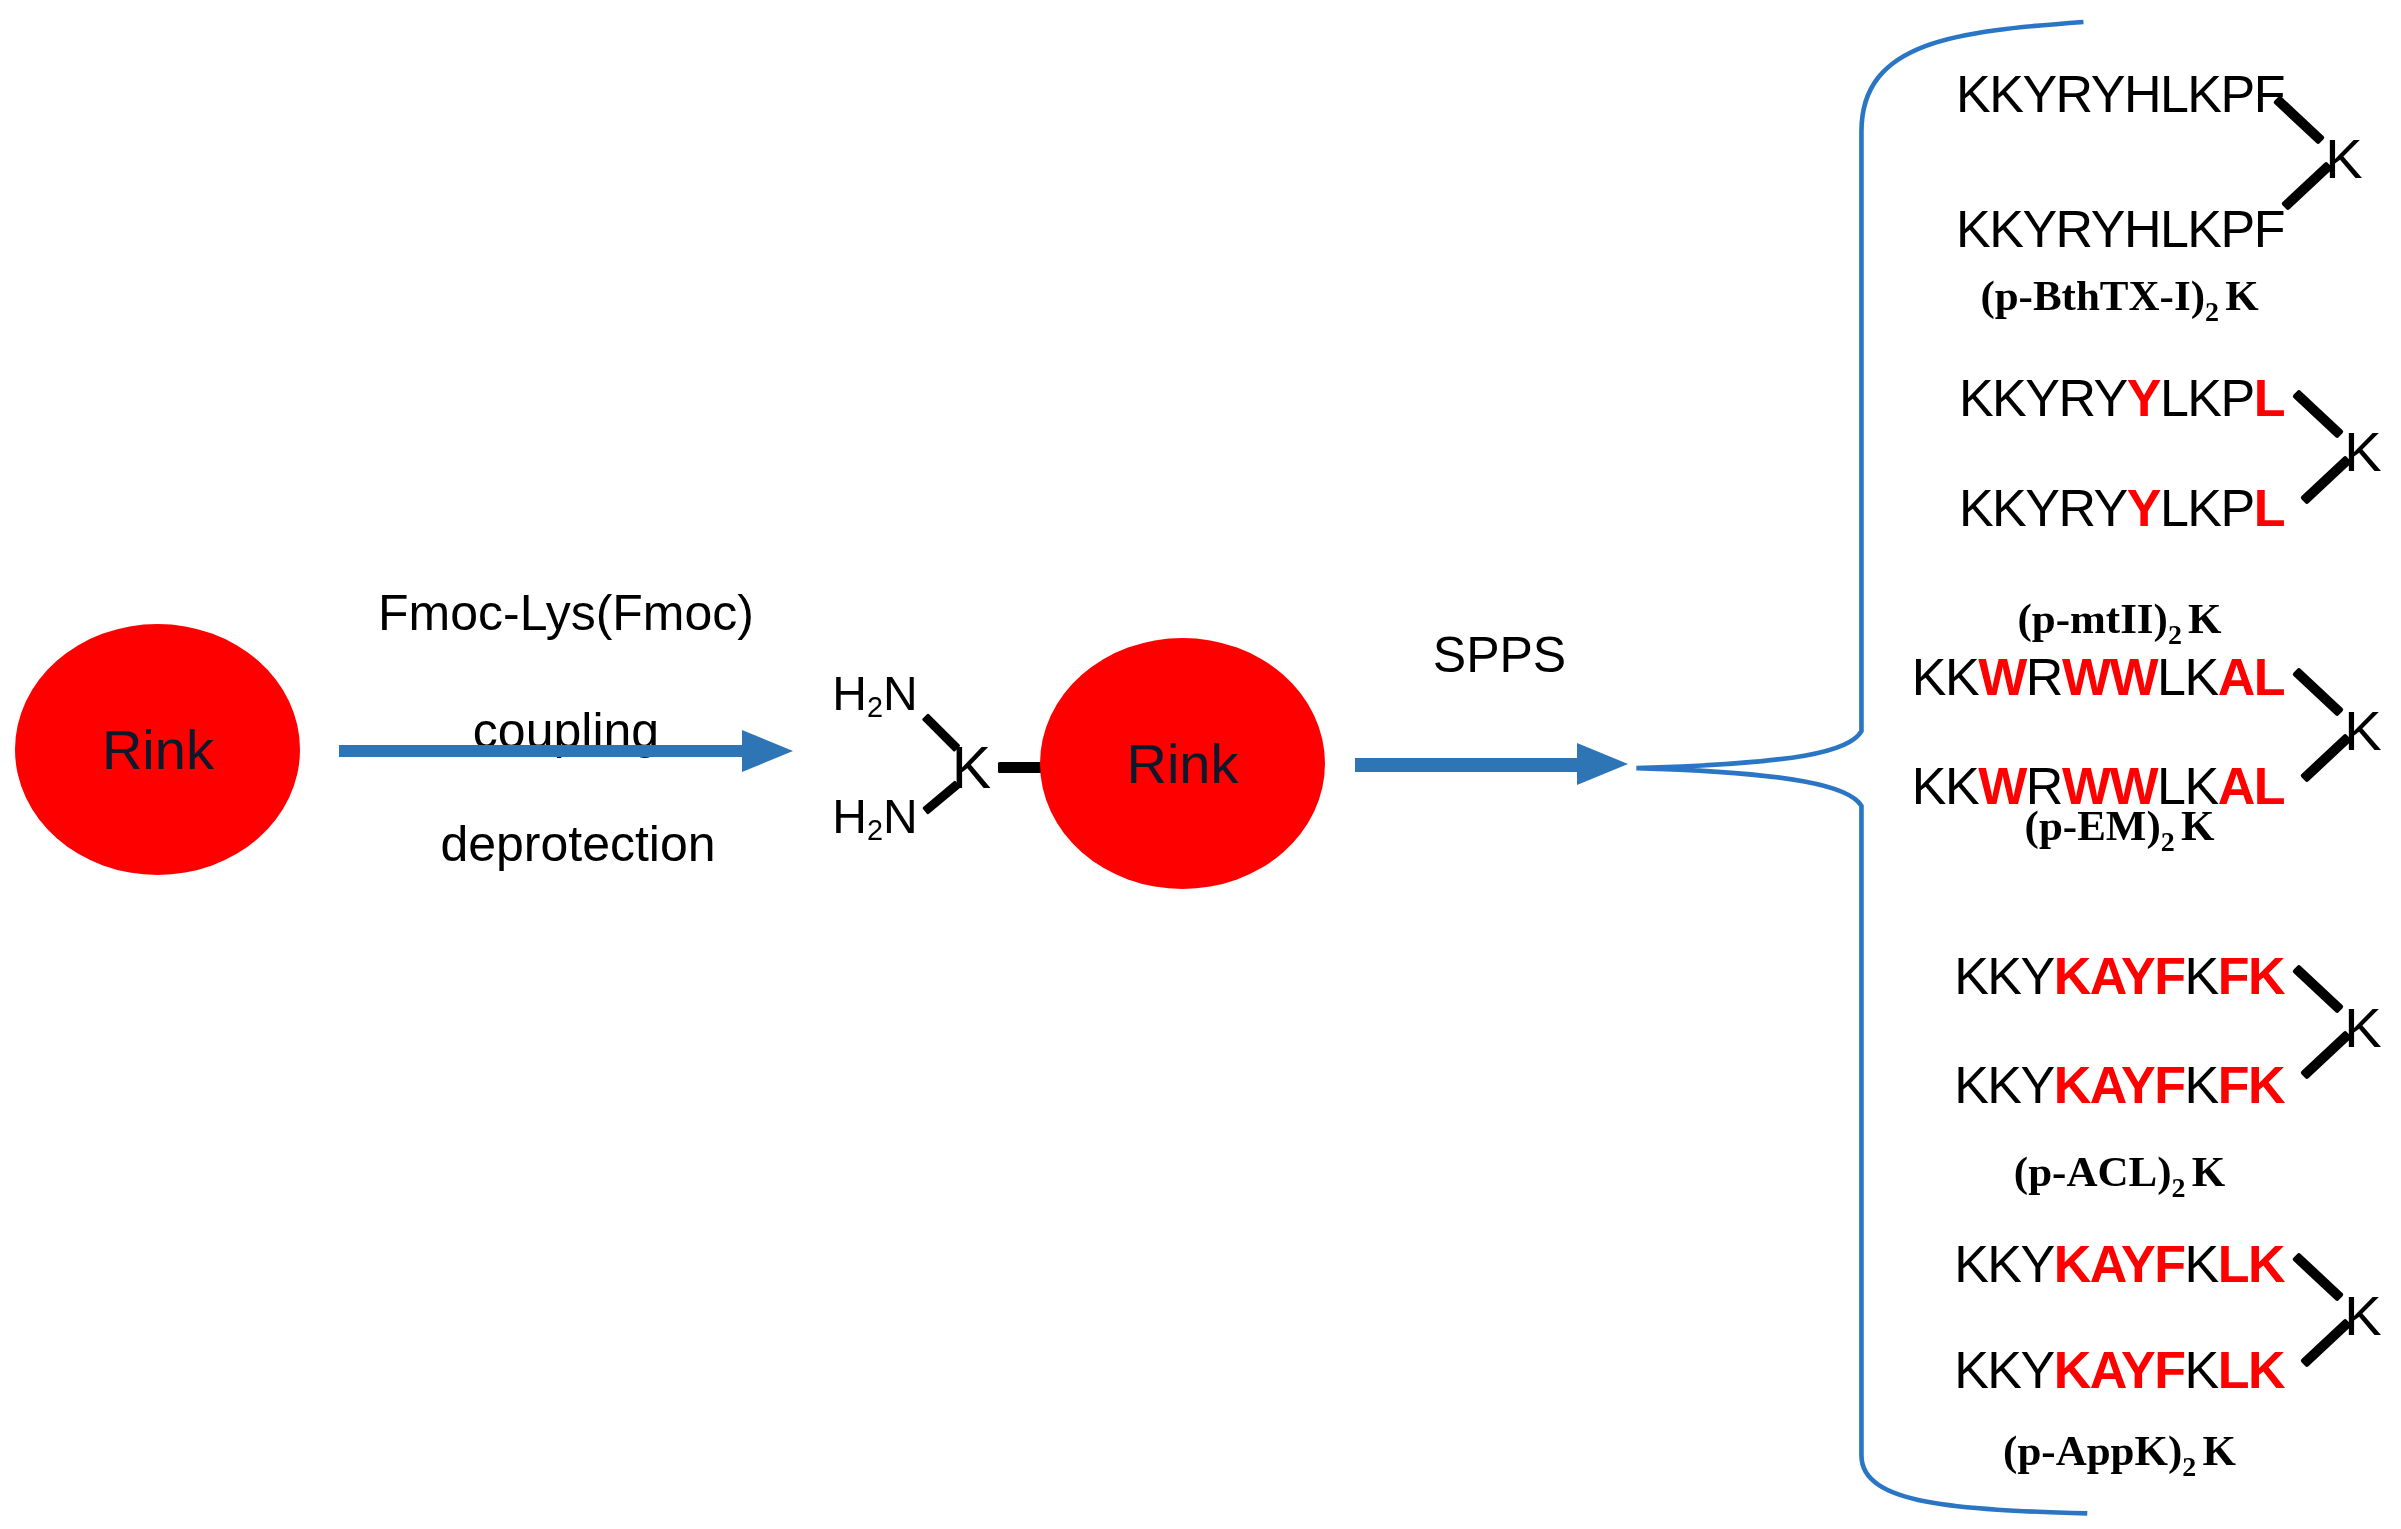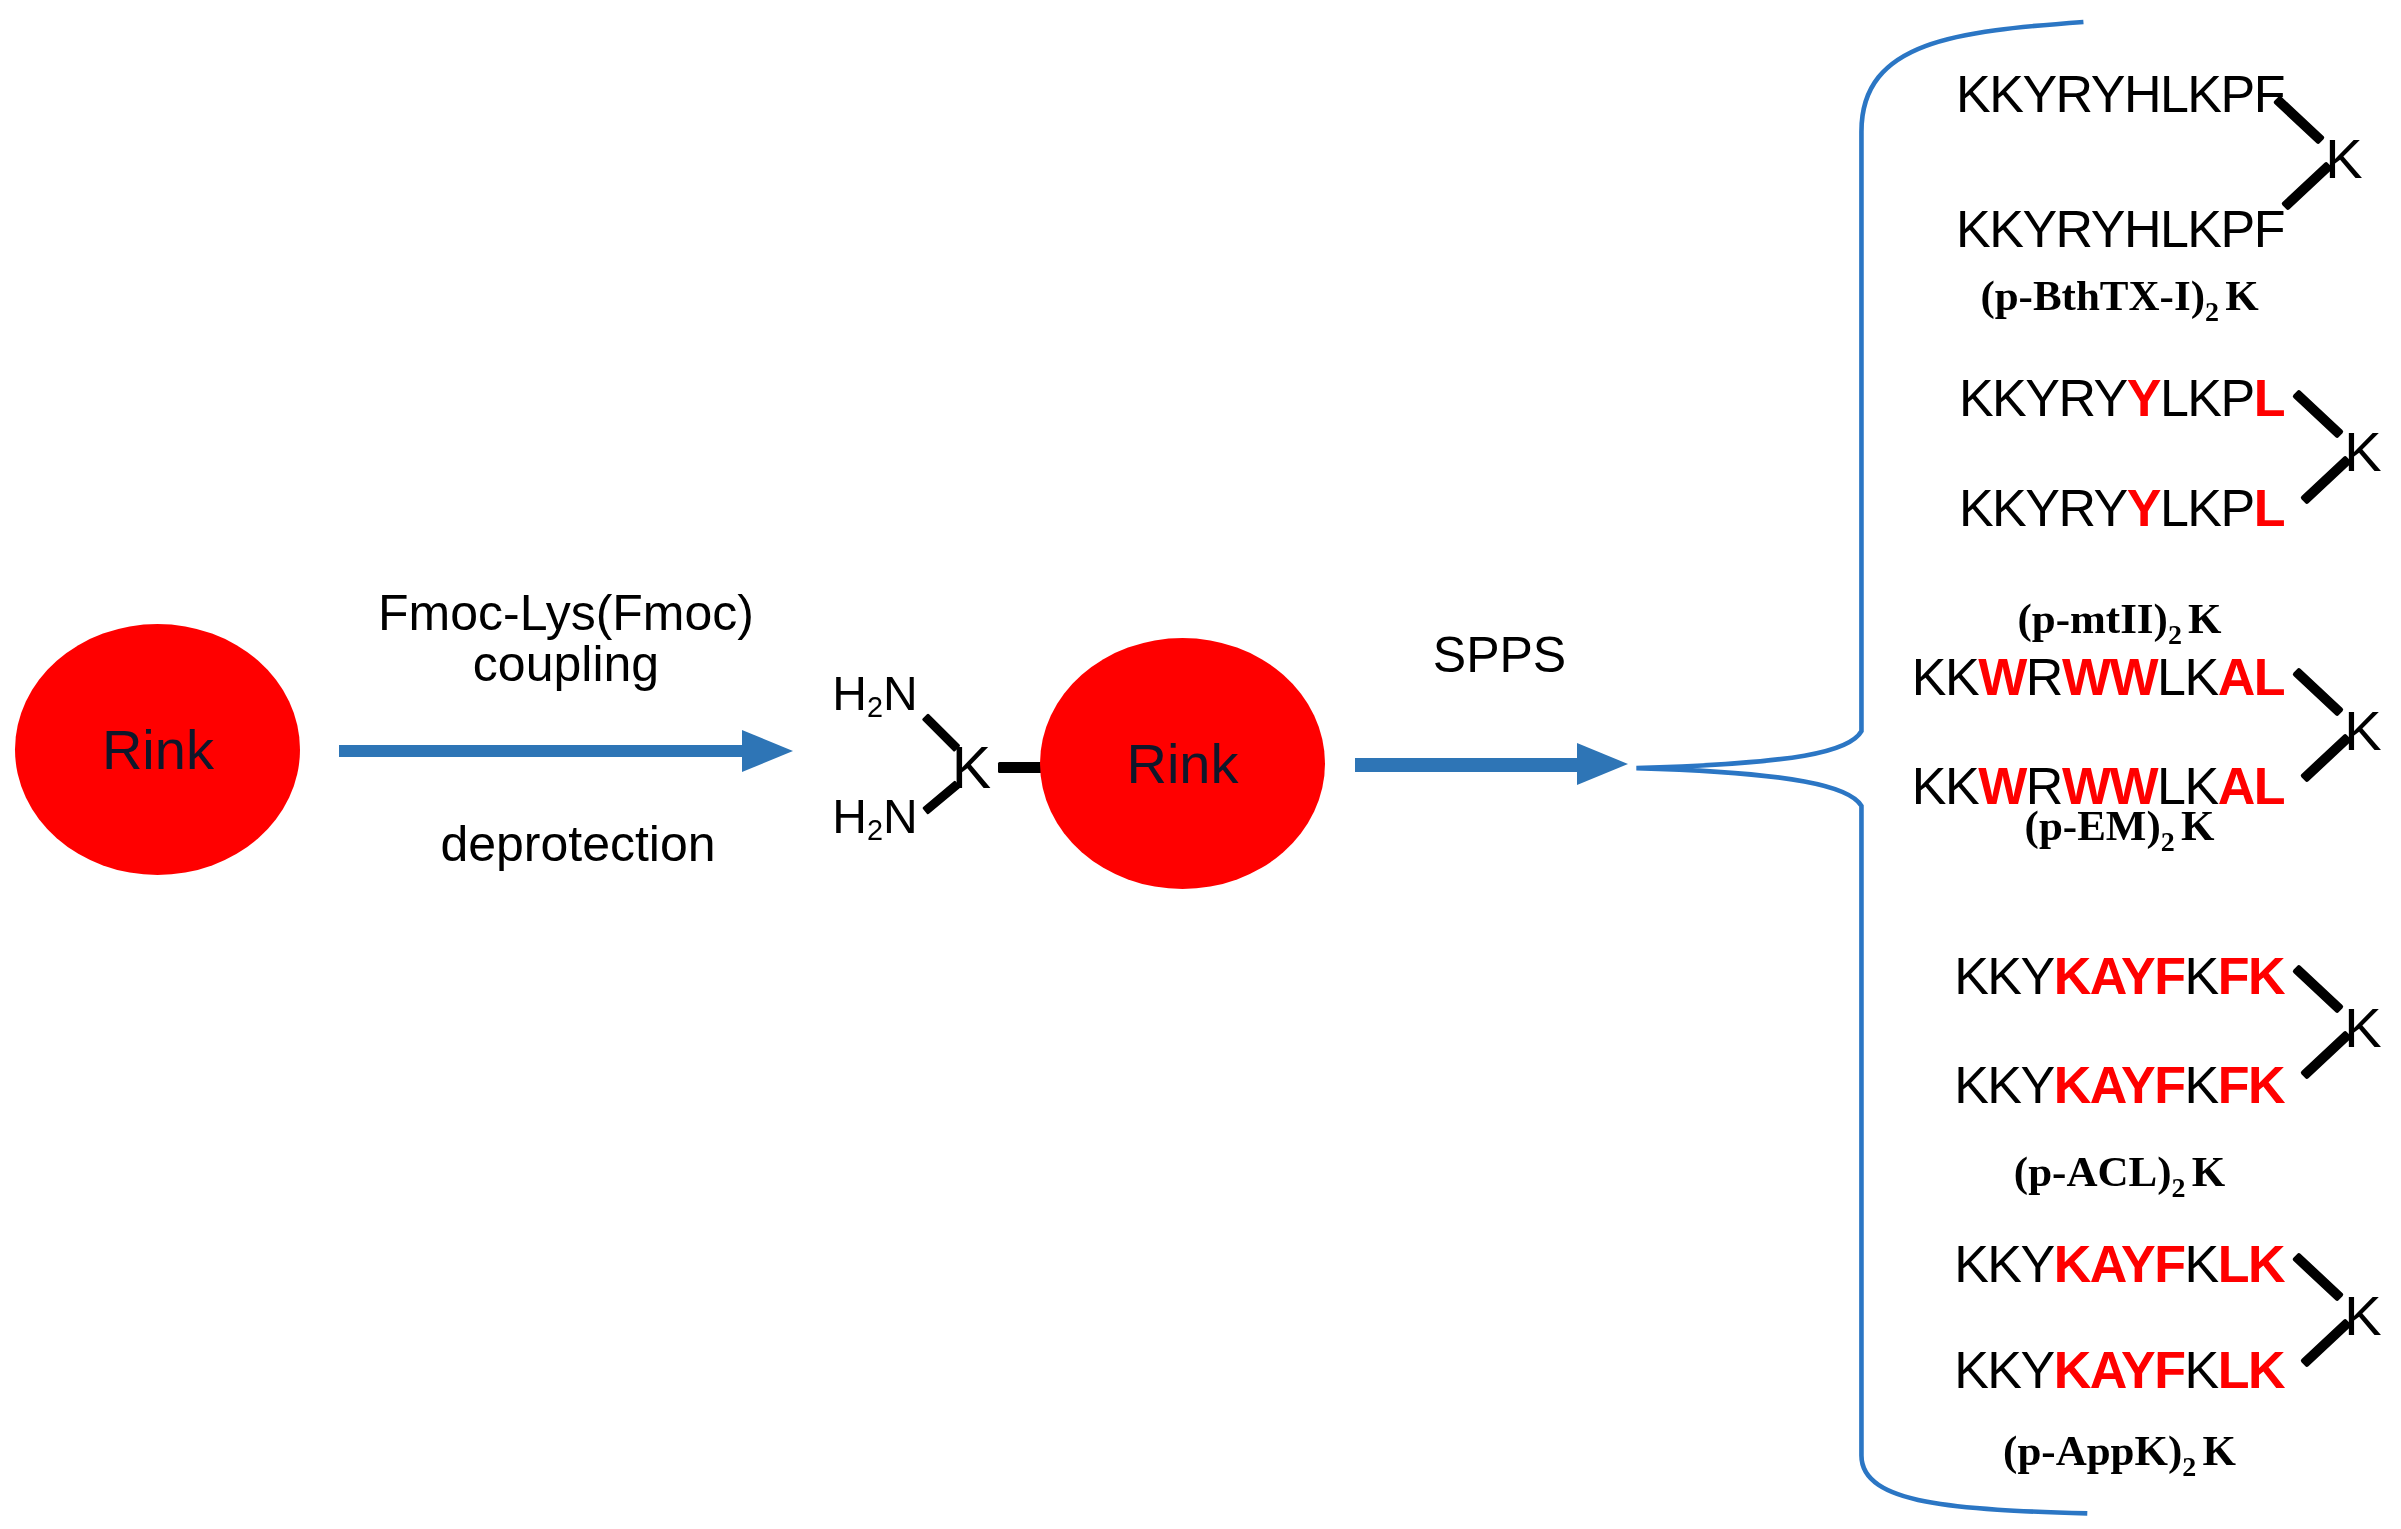--- a/index.html
+++ b/index.html
@@ -45,21 +45,21 @@
 </head>
 <body>
 
 <div id="canvas" style="--resin: #FF0000; --red: #FF0000; --arrow: #2E75B6; --brace: #2B76C4;">
 
   <div class="resin" style="left:15.4px;top:624px;">
     <span class="resin-label">Rink</span>
   </div>
 
   <div class="steptext" style="left:331px;top:586px;width:470px;">Fmoc-Lys(Fmoc)</div>
-  <div class="steptext" style="left:331px;top:637px;width:470px;">coupling</div>
+  <div class="steptext" style="left:331px;top:704px;width:470px;">coupling</div>
   <div class="steptext" style="left:339px;top:817px;width:478px;">deprotection</div>
   <div class="arrow-body" style="left:339px;top:745px;width:404px;height:11.6px;"></div>
   <div class="arrow-head" style="left:742px;top:730px;"></div>
 
   <div class="amine" style="left:802px;top:667px;">
     <span>H</span><span class="sub">2</span><span>N</span>
   </div>
   <div class="amine" style="left:802px;top:790px;">
     <span>H</span><span class="sub">2</span><span>N</span>
   </div>

